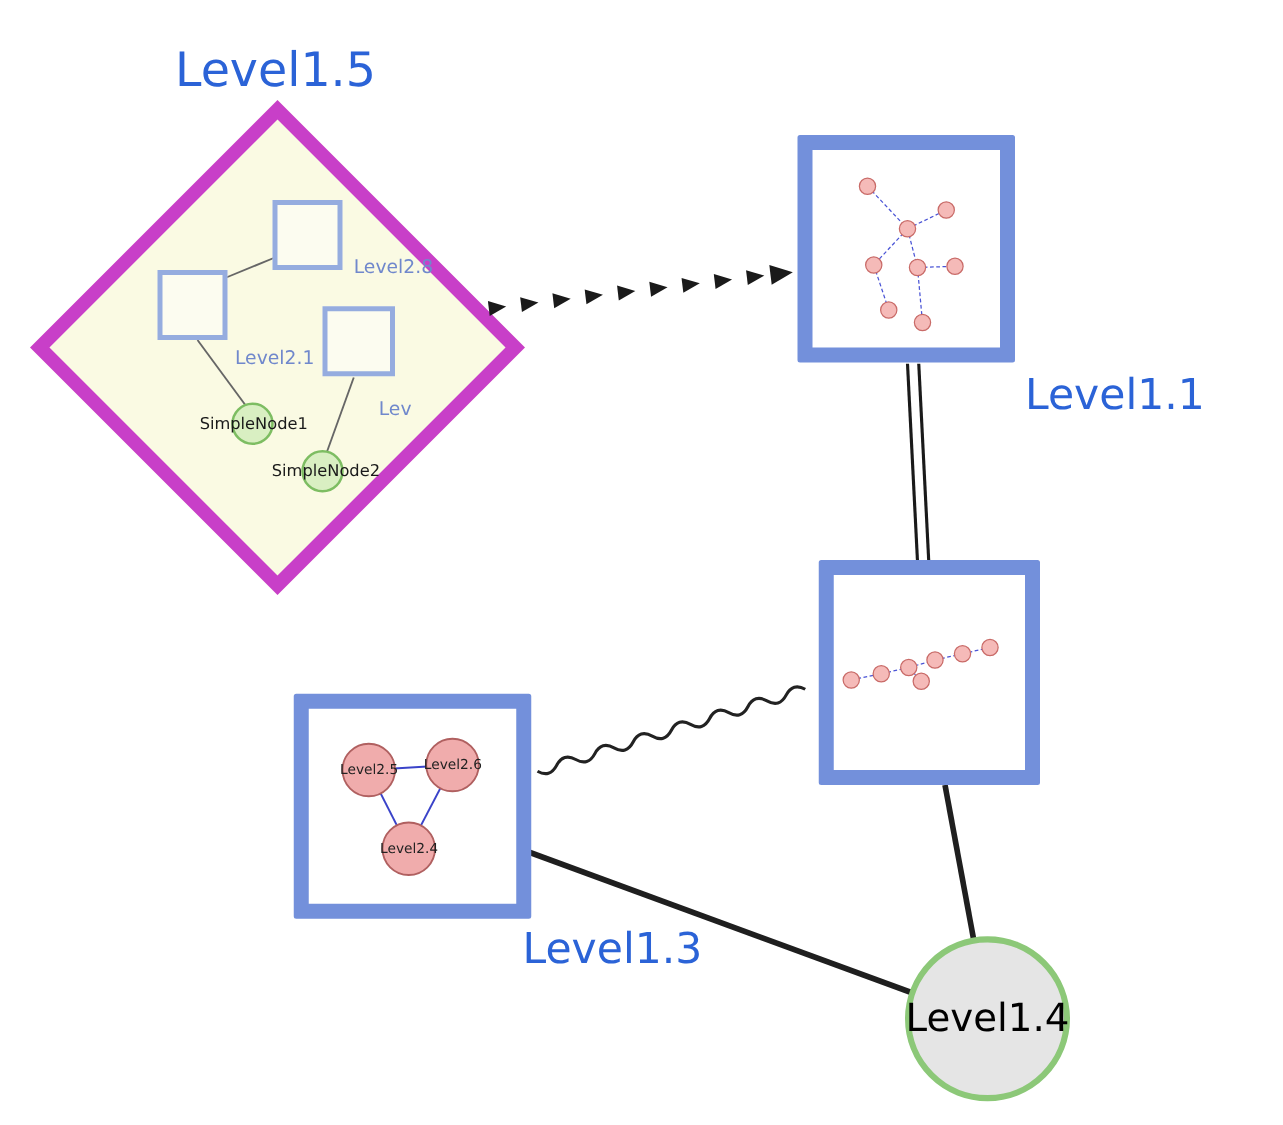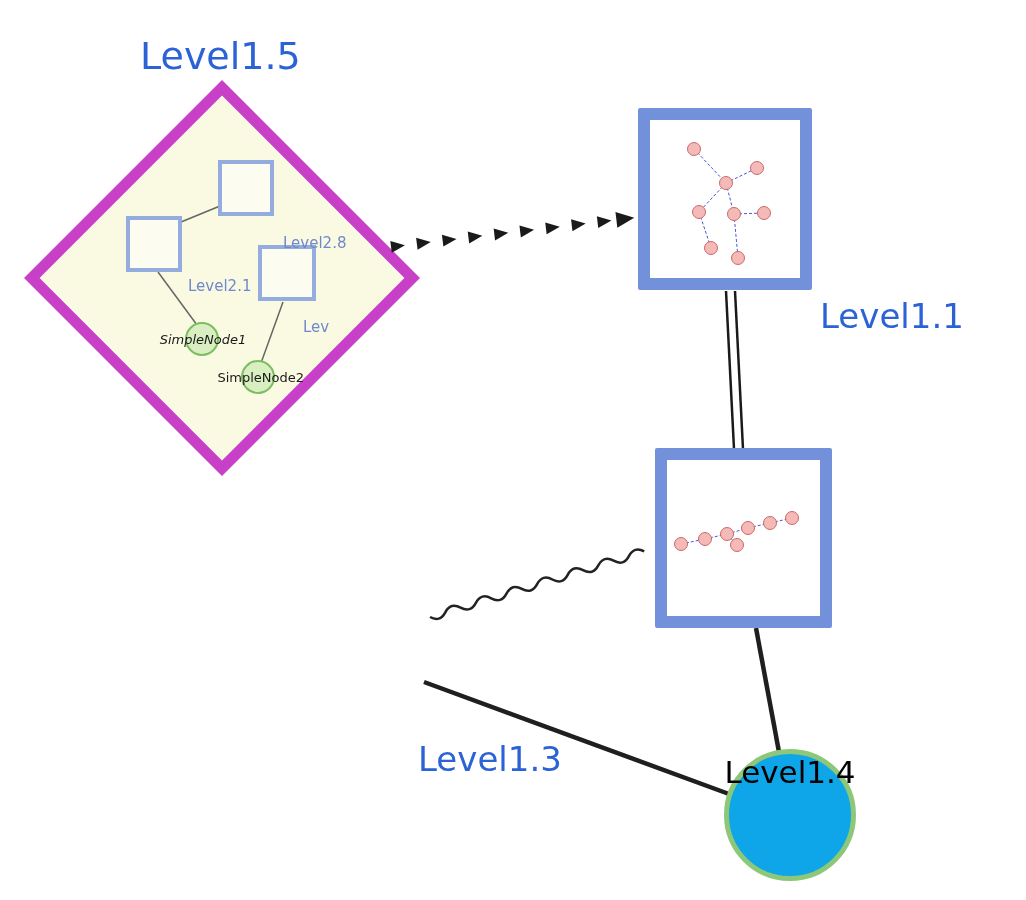--- a/index.html
+++ b/index.html
@@ -45,21 +45,21 @@
 
   .sub-circle-label {
     position:absolute; font-size:11px; color:#222; text-align:center;
     white-space:nowrap; overflow:hidden; width:46px; z-index:3;
   }
 
   
   #node-level14 {
     position:absolute; left:724px; top:749px; width:132px; height:132px;
     box-sizing:border-box; border:5px solid #8cc878; border-radius:50%;
-    background:#0ea5e9; z-index:2; display:flex; align-items:flex-start; justify-content:center;
+    background:#e5e5e5; z-index:2; display:flex; align-items:center; justify-content:center;
   }
   #node-level14 .node-label-dark {
     color:#000; font-size:31px; white-space:nowrap; z-index:3;
   }
 
   .blue-label {
     position:absolute; z-index:3; color:#2b63d7; white-space:nowrap;
   }
   #label-level15 { left:140px; top:34px;  font-size:38px; }
   #label-level11 { left:820px; top:296px; font-size:34px; }
@@ -99,27 +99,27 @@
     <path d="M430,617 Q439.9,622.5 445.3,612.3 T460.6,607.6 T475.9,602.9 T491.2,598.3 T506.5,593.6 T521.8,588.9 T537.1,584.2 T552.4,579.5 T567.7,574.8 T583.0,570.1 T598.3,565.4 T613.6,560.7 T628.9,556.1 T644.2,551.4" fill="none" stroke="#222" stroke-width="2.5"></path>
 
     <line x1="424" y1="682" x2="729" y2="794" stroke="#1f1f1f" stroke-width="4.5"></line>
     <line x1="756" y1="628" x2="779" y2="752" stroke="#1f1f1f" stroke-width="4.5"></line>
   </svg>
 
   <div class="inner-square" style="left:218px; top:160px; width:56px; height:56px;"></div>
   <div class="inner-square" style="left:126px; top:216px; width:56px; height:56px;"></div>
   <div class="inner-square" style="left:258px; top:245px; width:58px; height:56px;"></div>
 
-  <span class="small-blue-label" style="left:283px; top:234px;">Level2.8</span>
+  <span class="small-blue-label" style="left:283px; top:204px;">Level2.8</span>
   <span class="small-blue-label" style="left:188px; top:277px;">Level2.1</span>
   <span class="small-blue-label" style="left:303px; top:318px;">Lev</span>
 
   <div class="green-circle" style="left:185px; top:322px; width:34px; height:34px;"></div>
   <div class="green-circle" style="left:241px; top:360px; width:34px; height:34px;"></div>
-  <span class="tiny-label" style="left:157px; top:332px; width:92px;font-style:italic;">SimpleNode1</span>
+  <span class="tiny-label" style="left:157px; top:332px; width:92px;">SimpleNode1</span>
   <span class="tiny-label" style="left:212px; top:370px; width:92px;text-align:right;">SimpleNode2</span>
 
   <div class="node-square" id="node-level11">
     <svg width="150" height="158" viewBox="0 0 150 158">
       <g stroke="#4b55d6" stroke-width="1" stroke-dasharray="3,2">
         <line x1="44" y1="29" x2="76" y2="63"></line>
         <line x1="76" y1="63" x2="107" y2="48"></line>
         <line x1="76" y1="63" x2="49" y2="92"></line>
         <line x1="76" y1="63" x2="84" y2="94"></line>
         <line x1="84" y1="94" x2="114" y2="93"></line>
@@ -154,20 +154,37 @@
         <circle cx="38" cy="79" r="6.5"></circle>
         <circle cx="60" cy="74" r="6.5"></circle>
         <circle cx="70" cy="85" r="6.5"></circle>
         <circle cx="81" cy="68" r="6.5"></circle>
         <circle cx="103" cy="63" r="6.5"></circle>
         <circle cx="125" cy="58" r="6.5"></circle>
       </g>
     </svg>
   </div>
 
+  <div class="node-square" id="node-level13">
+    <svg width="166" height="156" viewBox="0 0 166 156">
+      <g stroke="#3a43c9" stroke-width="1.5">
+        <line x1="48" y1="49" x2="115" y2="45"></line>
+        <line x1="48" y1="49" x2="80" y2="112"></line>
+        <line x1="115" y1="45" x2="80" y2="112"></line>
+      </g>
+      <g fill="#f0acac" stroke="#b06060" stroke-width="1.5">
+        <circle cx="48" cy="49" r="21"></circle>
+        <circle cx="115" cy="45" r="21"></circle>
+        <circle cx="80" cy="112" r="21"></circle>
+      </g>
+    </svg>
+    <span class="sub-circle-label" style="left:25px; top:42px;">Level2.5</span>
+    <span class="sub-circle-label" style="left:92px; top:38px;">Level2.6</span>
+    <span class="sub-circle-label" style="left:57px; top:105px;">Level2.4</span>
+  </div>
 
   <div id="node-level14">
     <span class="node-label-dark">Level1.4</span>
   </div>
 
   <span class="blue-label" id="label-level15">Level1.5</span>
   <span class="blue-label" id="label-level11">Level1.1</span>
   <span class="blue-label" id="label-level13">Level1.3</span>
 
 </div>

